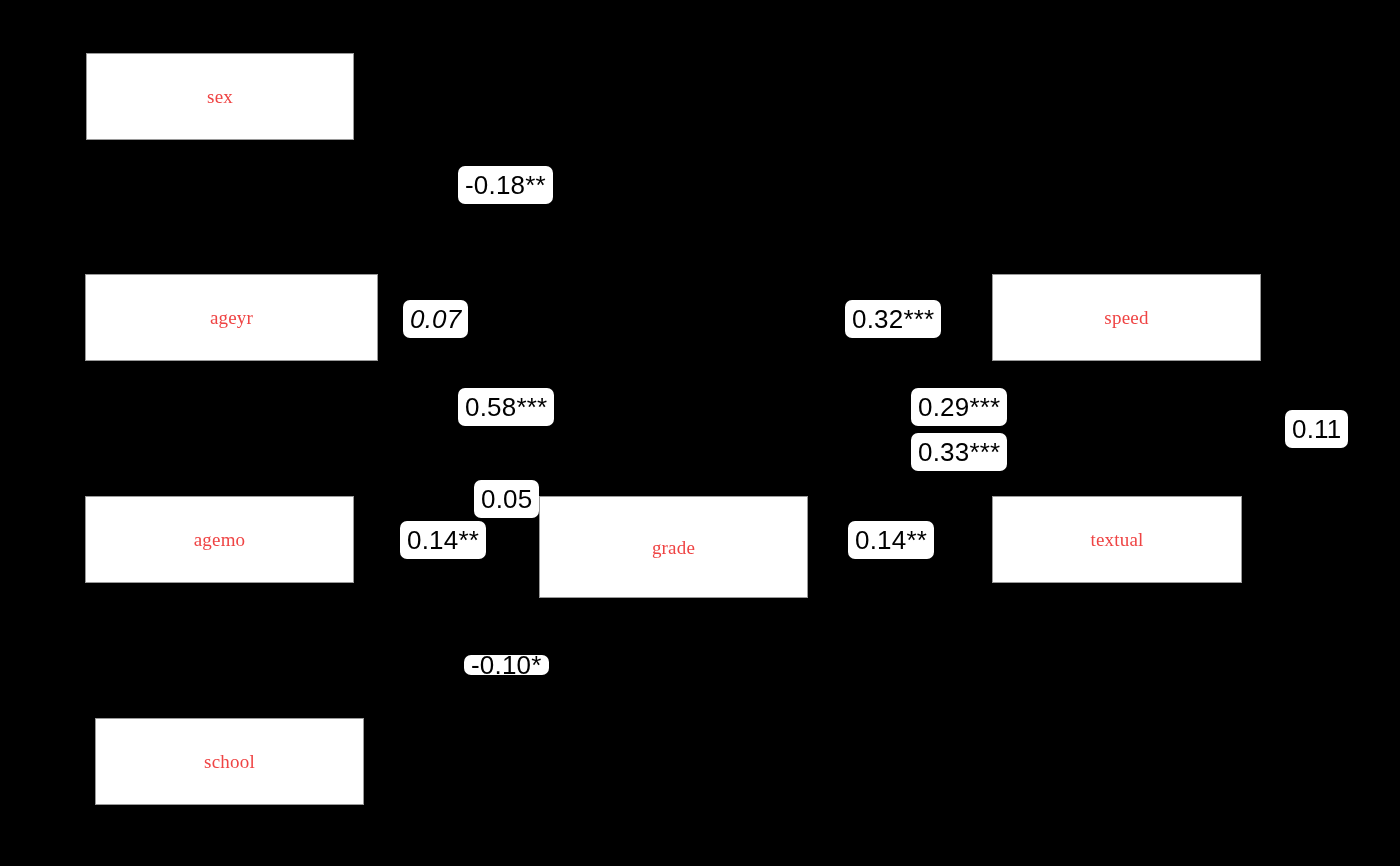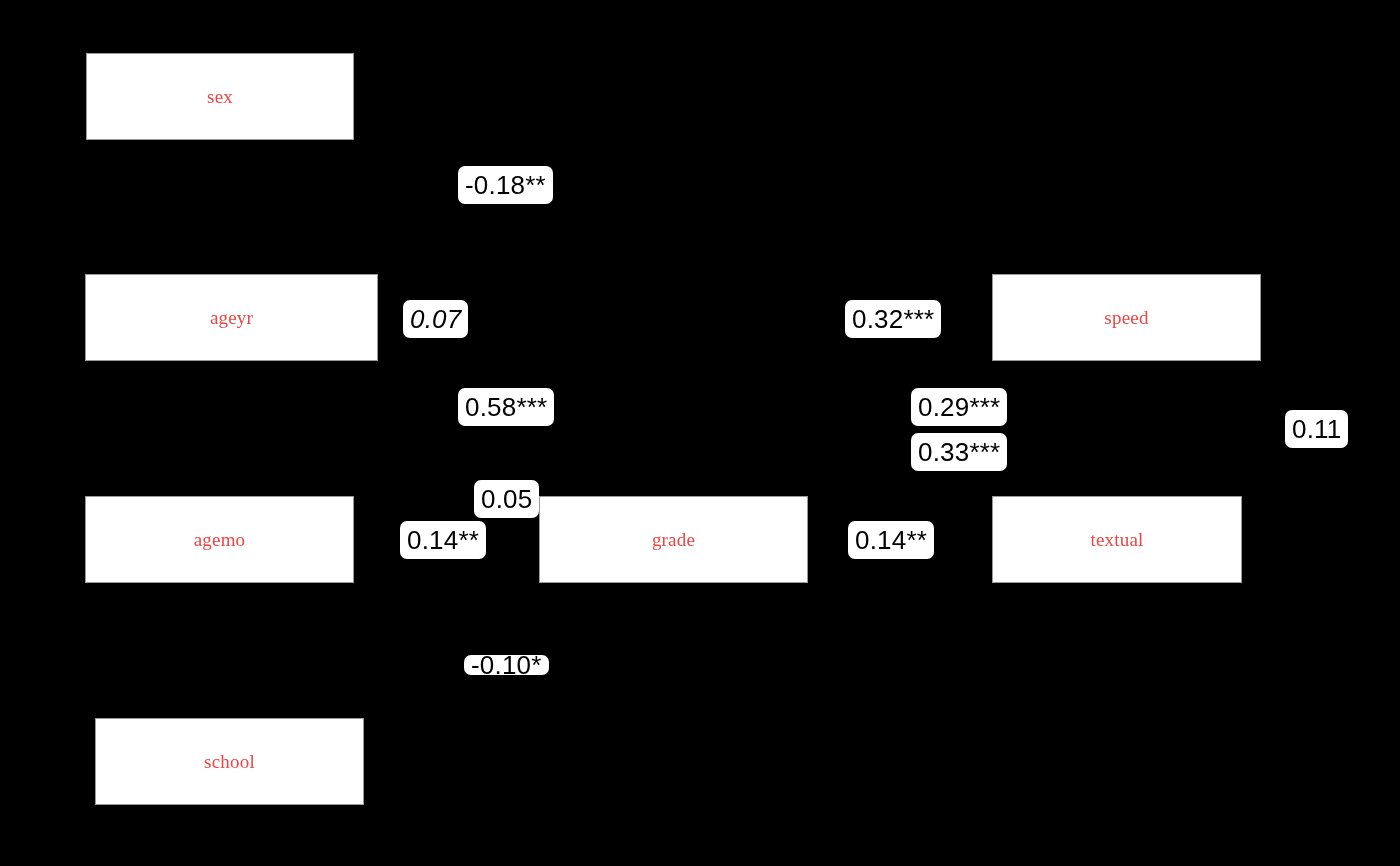--- a/index.html
+++ b/index.html
@@ -91,21 +91,21 @@
 
 
   <div class="node" style="left:85px; top:496px; width:269px; height:87px;">
     <span>agemo</span>
   </div>
 
   <div class="node" style="left:992px; top:274px; width:269px; height:87px;">
     <span>speed</span>
   </div>
 
-  <div class="node" style="left:539px; top:496px; width:269px; height:87px;align-items:center;">
+  <div class="node" style="left:539px; top:496px; width:269px; height:102px;align-items:center;">
     <span>grade</span>
   </div>
 
   <div class="node" style="left:992px; top:496px; width:250px; height:87px;">
     <span>textual</span>
   </div>
 
   <div class="node" style="left:85px; top:718px; width:269px; height:87px;margin-left:10px;">
     <span>school</span>
   </div>

